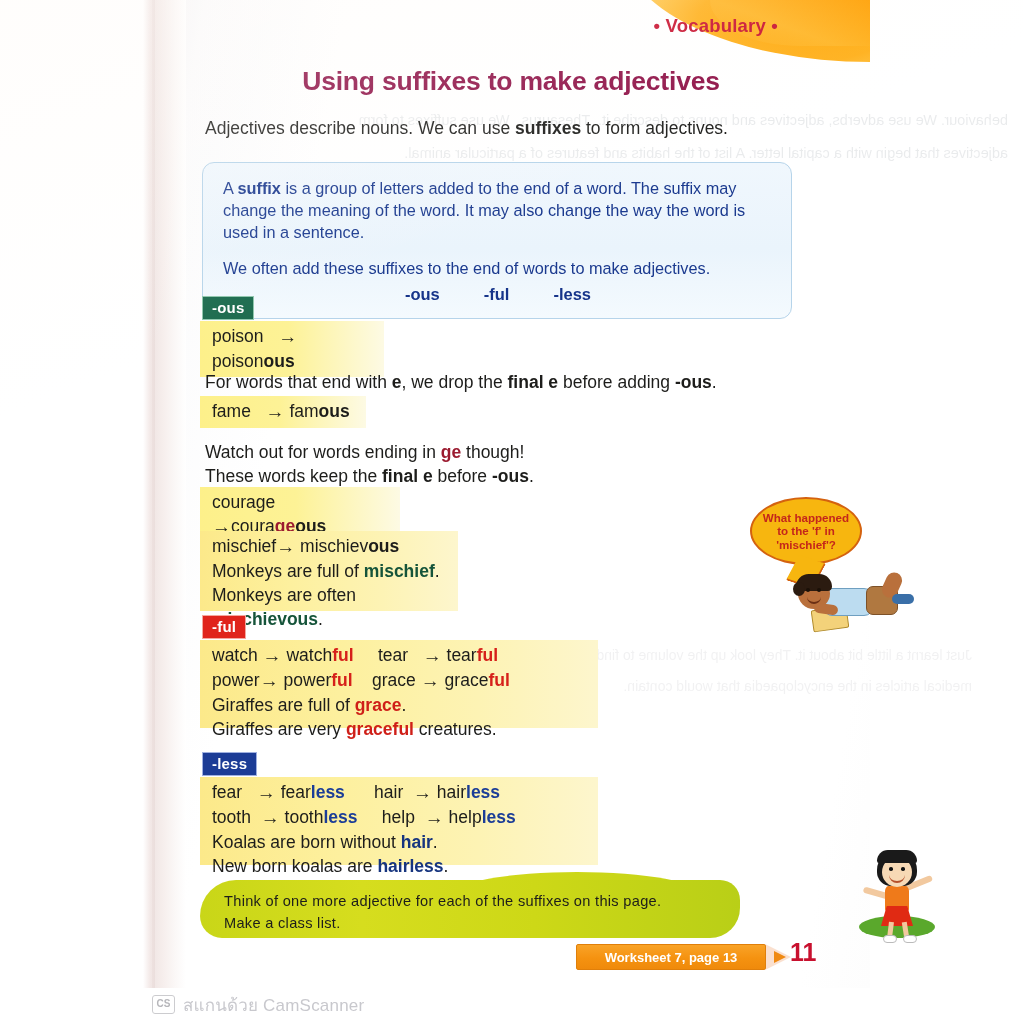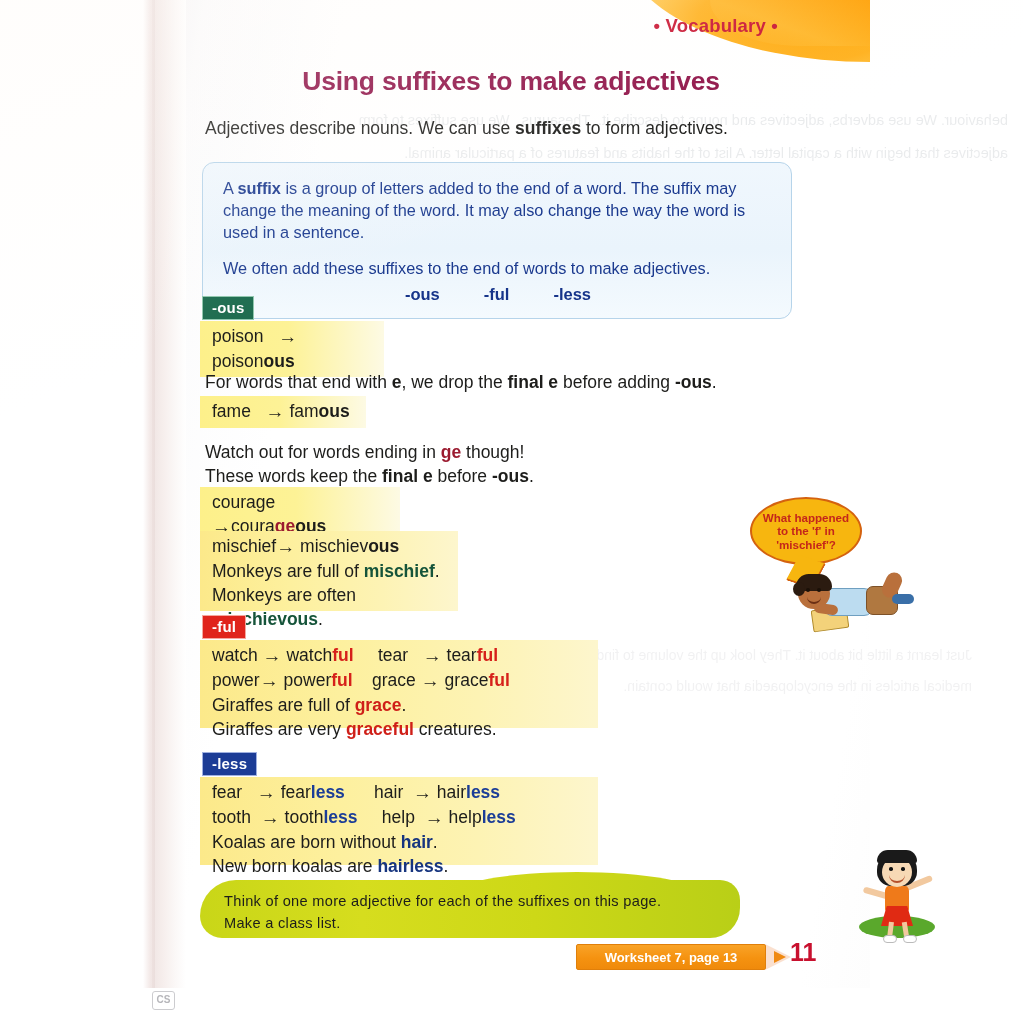--- a/index.html
+++ b/index.html
@@ -351,14 +351,15 @@
 
   </div>
 
   <div class="gutter"></div>
   <div class="gutter2"></div>
   <div class="scan-noise"></div>
   <div class="bottom-white"></div>
 
   <div class="cs">
     <div class="cs-badge">CS</div>
+    <div class="cs-text">สแกนด้วย CamScanner</div>
   </div>
 </div>
 
 </body></html>

